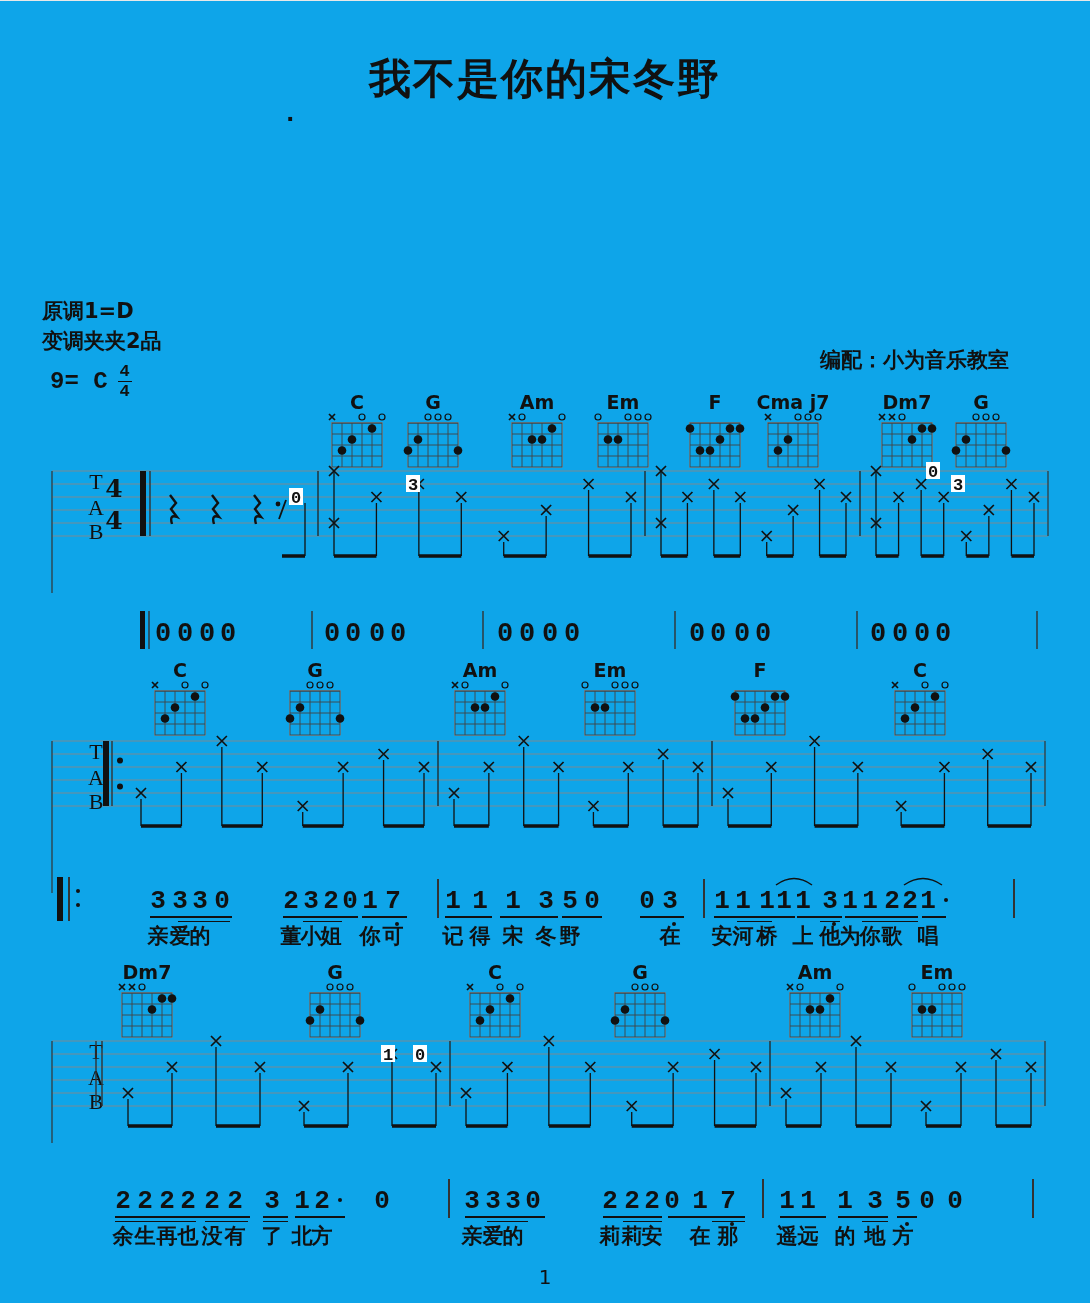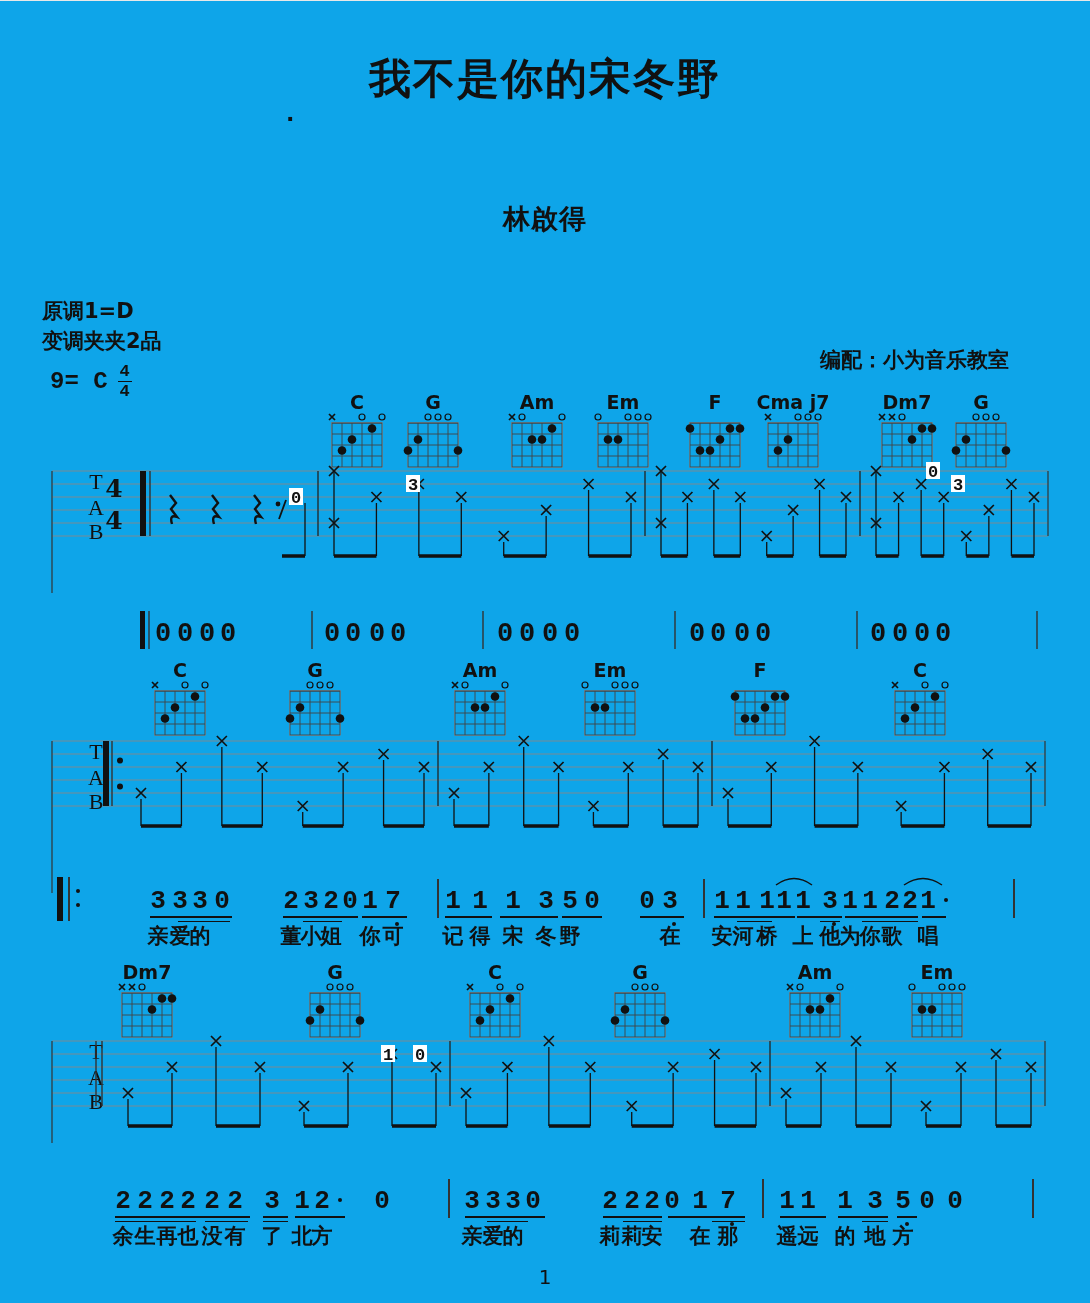--- a/index.html
+++ b/index.html
@@ -34,21 +34,20 @@
   .vthick{position:absolute;width:6px;background:#111;}
   .uline{position:absolute;height:1.7px;background:#111;}
   .vdot{position:absolute;width:4px;height:4px;border-radius:50%;background:#111;}
 </style>
 </head>
 <body>
 
 <div class="page">
   <div class="title">我不是你的宋冬野</div>
   <div class="stray-dot">.</div>
-  <div class="subtitle">林啟得</div>
   <div class="orig-key">原调1=D</div>
   <div class="capo">变调夹夹2品</div>
   <div class="keyline">
     <span>9= C</span>
     <span class="frac">
       <span class="top">4</span>
       <span class="bot">4</span>
     </span>
   </div>
   <div class="arranger">编配：小为音乐教室</div>

